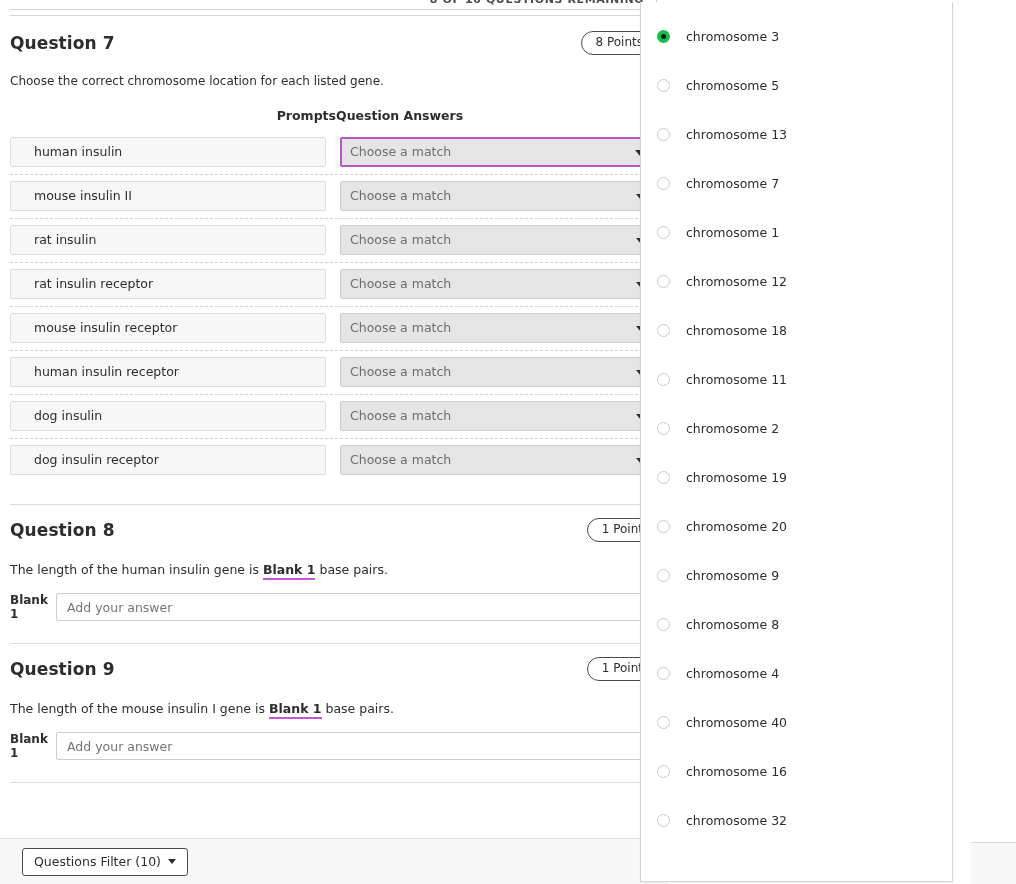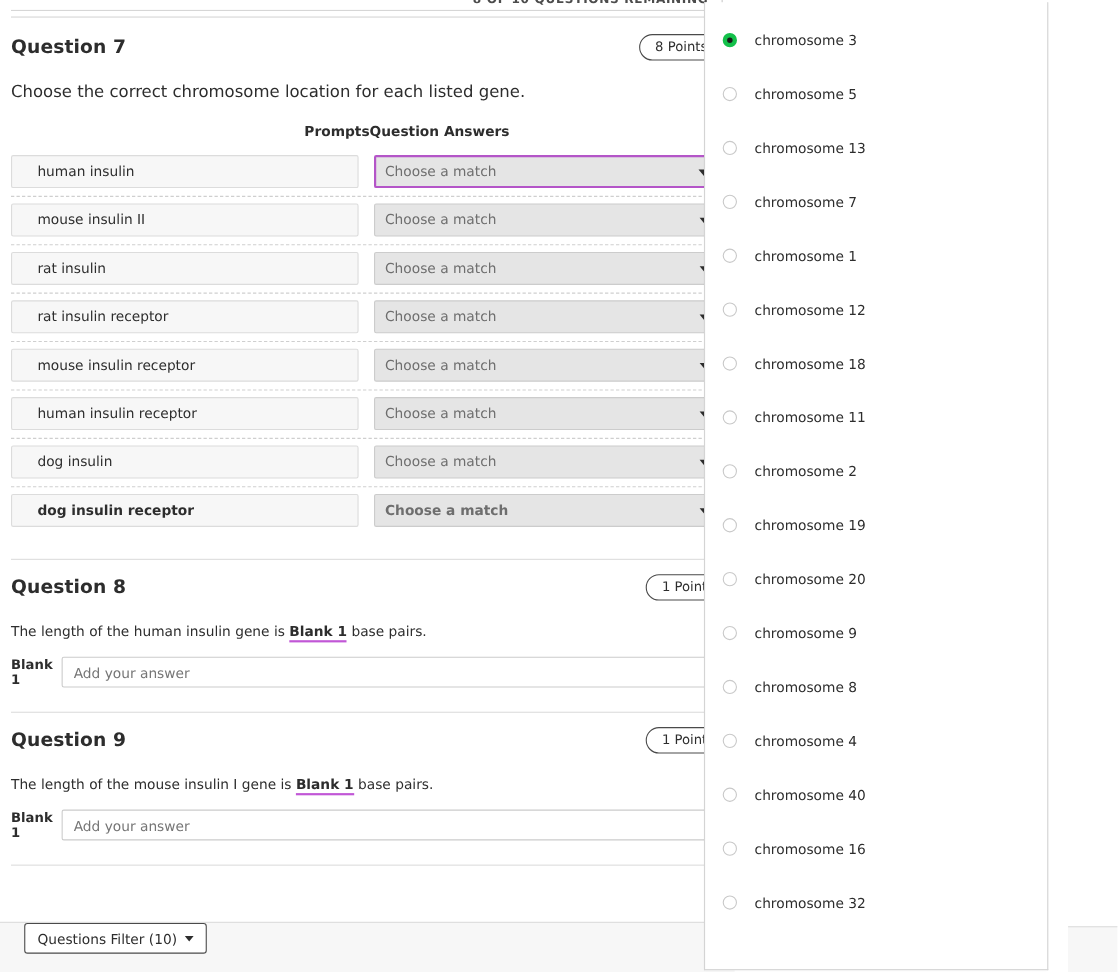--- a/index.html
+++ b/index.html
@@ -73,21 +73,21 @@
     border-radius: 14px;
     padding: 4px 14px;
     font-size: 12px;
     color: #2d2d2d;
     background: #fff;
     white-space: nowrap;
     line-height: 1.1;
   }
 
   .q-text {
-    font-size: 15px;
+    font-size: 12px;
     color: #2d2d2d;
     margin-top: 16px;
   }
 
   .col-heads {
     display: flex;
     margin-top: 20px;
     font-size: 12.5px;
     font-weight: bold;
     color: #2d2d2d;
@@ -96,21 +96,21 @@
   .col-heads .c2 { width: 320px; }
 
   
   .match-list { margin-top: 8px; }
   .match-row {
     display: flex;
     align-items: center;
     padding: 6px 0 7px 0;
     border-bottom: 1px dashed #cfcfcf;
   }
-  .match-row:last-child { border-bottom: none; font-weight: bold; }
+  .match-row:last-child { border-bottom: none; }
 
   .prompt-box {
     width: 316px;
     height: 30px;
     line-height: 28px;
     border: 1px solid #dcdcdc;
     background: #f7f7f7;
     border-radius: 2px;
     padding: 0 23px;
     font-size: 12.5px;
@@ -202,20 +202,21 @@
 
   
   .filter-bar {
     position: absolute;
     left: 0; bottom: 0;
     width: 668px;
     height: 46px;
     background: #f7f7f7;
     border-top: 1px solid #dcdcdc;
     display: flex;
+    align-items: center;
     padding-left: 22px;
   }
   .filter-btn {
     display: inline-flex;
     align-items: center;
     gap: 7px;
     border: 1px solid #4a4a4a;
     background: #ffffff;
     border-radius: 3px;
     height: 28px;

